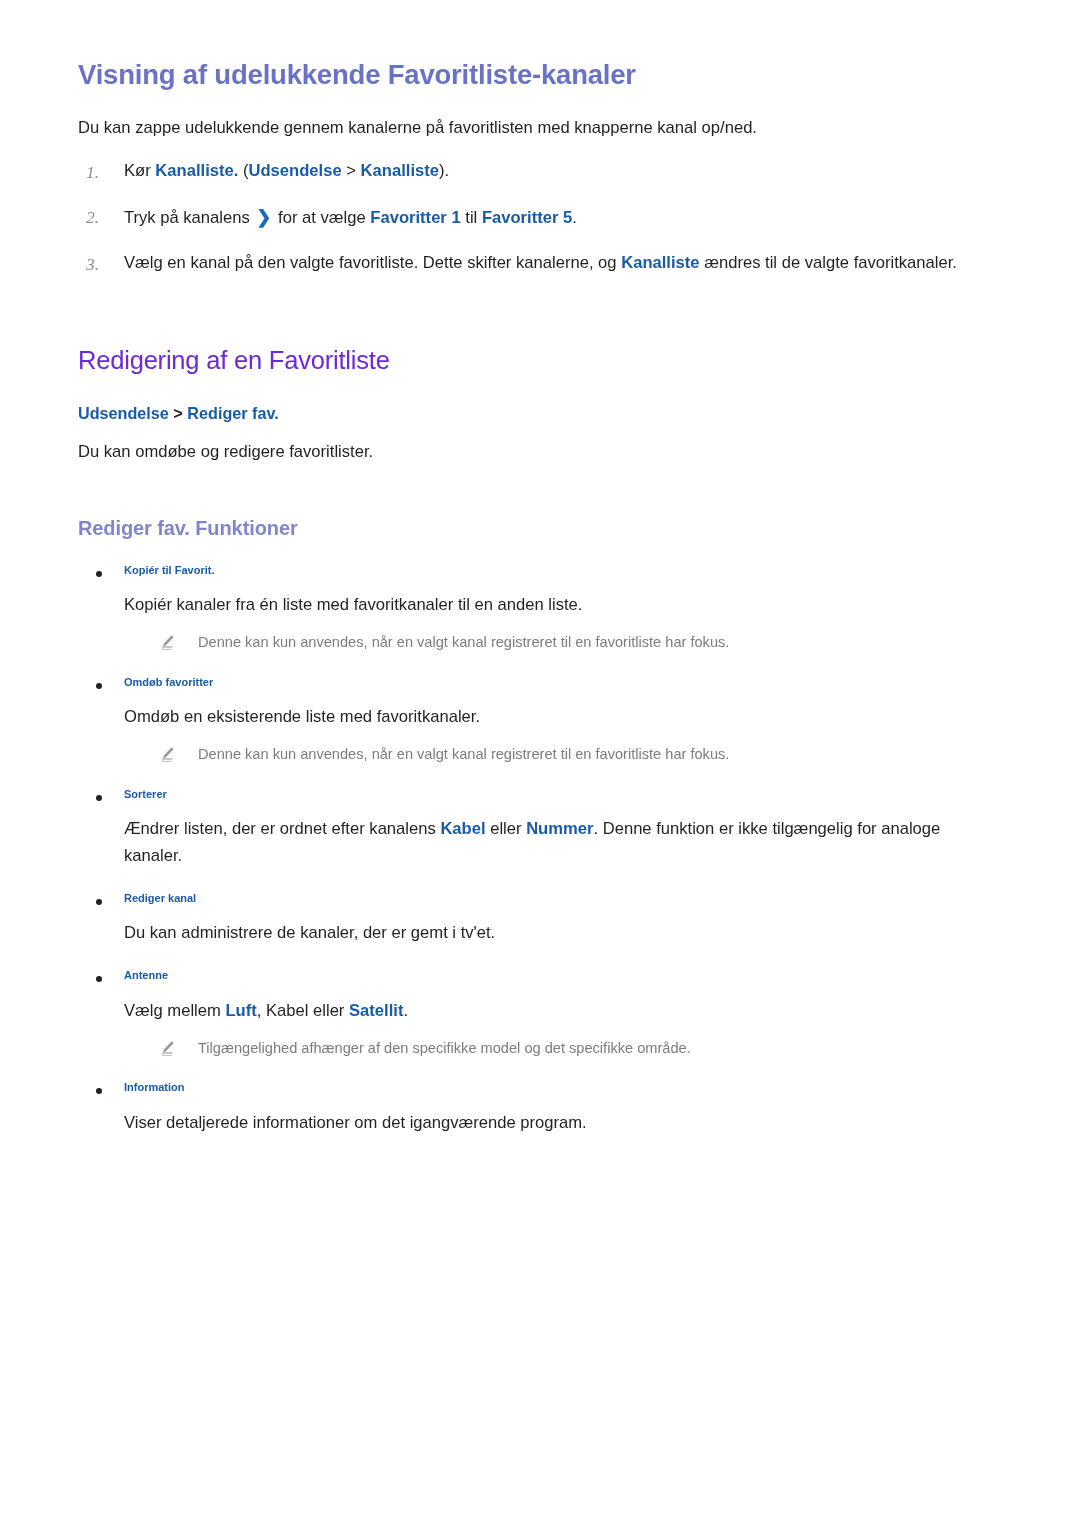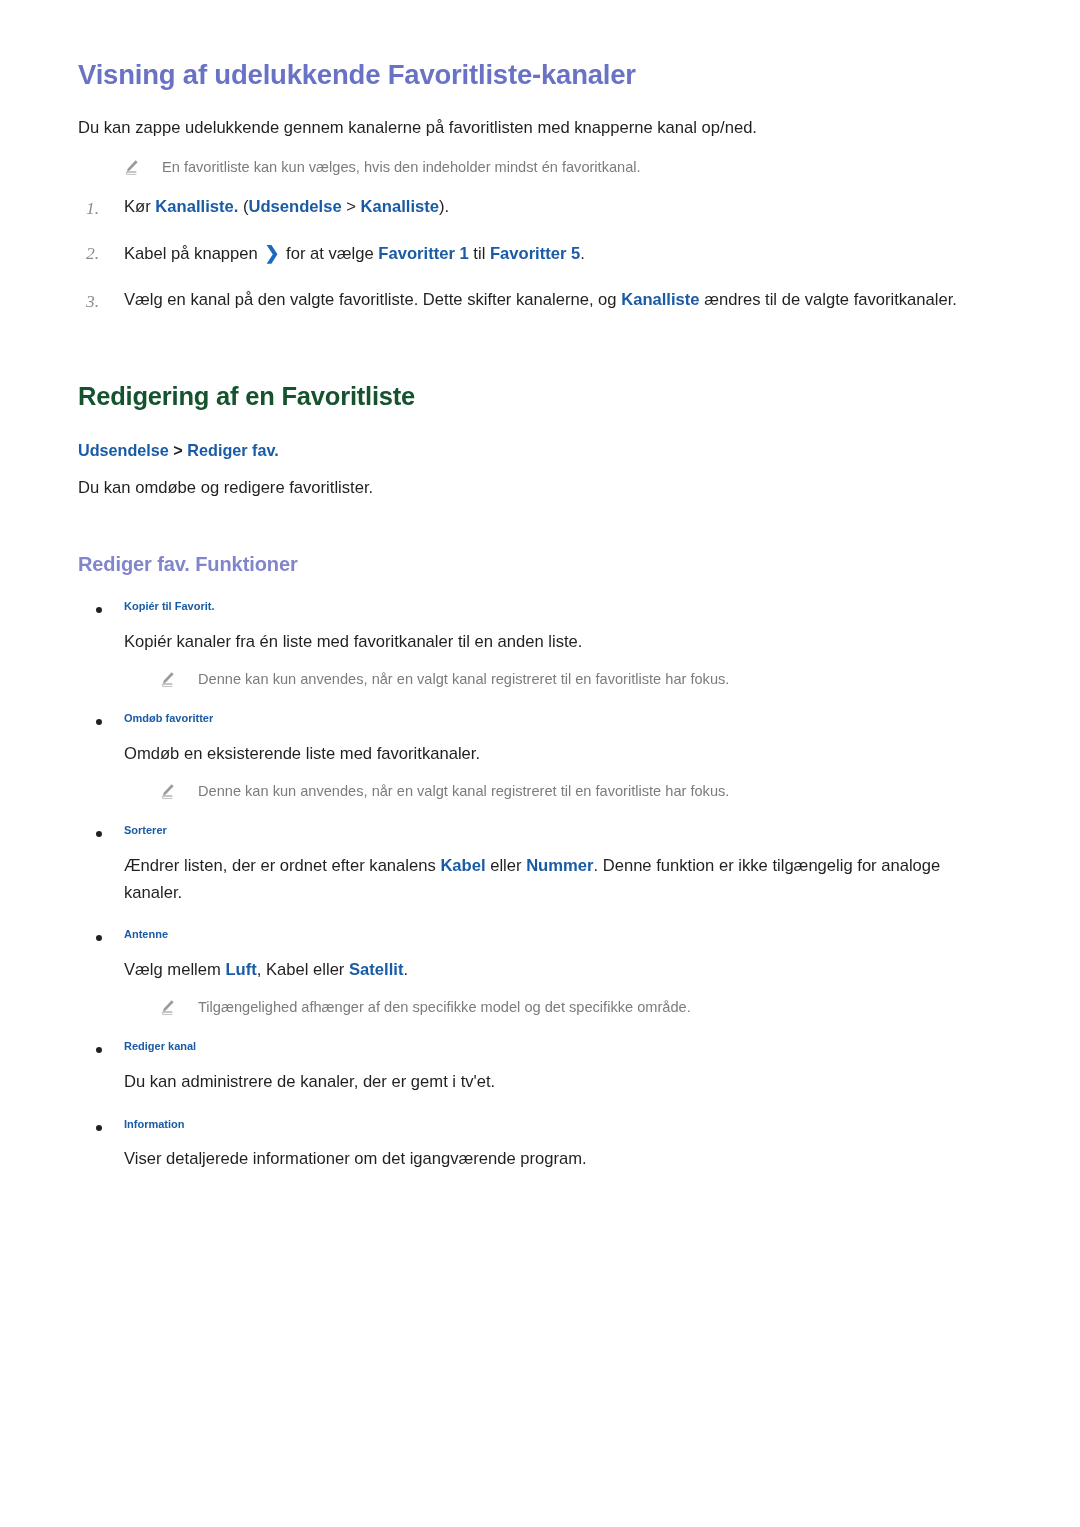--- a/index.html
+++ b/index.html
@@ -26,22 +26,22 @@
   h1.doc-h1 {
     font-size: 27.5px;
     font-weight: bold;
     color: #6a72c6;
     margin: 0 0 24px 0;
     letter-spacing: -0.2px;
     line-height: 1.2;
   }
   h2.doc-h2 {
     font-size: 25.5px;
-    font-weight: bold;
-    color: #14532d;
+    font-weight: normal;
+    color: #6d28d9;
     margin: 68px 0 26px 0;
     letter-spacing: -0.2px;
     line-height: 1.2;
   }
   h3.doc-h3 {
     font-size: 20px;
     font-weight: bold;
     color: #8186cc;
     margin: 50px 0 22px 0;
     letter-spacing: -0.1px;
@@ -165,34 +165,24 @@
 </style>
 </head>
 <body>
 
 <div class="page">
 
   <h1 class="doc-h1">Visning af udelukkende Favoritliste-kanaler</h1>
 
   <p class="body-text">Du kan zappe udelukkende gennem kanalerne på favoritlisten med knapperne kanal op/ned.</p>
 
-  <div class="note">
-    <span class="pencil-icon">
-      <svg viewBox="0 0 15 18" width="15" height="18" aria-hidden="true">
-        <path d="M11.6 1.2 L13.6 3.2 L5.6 11.6 L3.0 12.4 L3.7 9.7 Z" fill="#9a9a9a"></path>
-        <path d="M2.6 13.0 L12.3 13.0" stroke="#9a9a9a" stroke-width="1.1" fill="none"></path>
-        <path d="M2.6 13.0 L2.6 15.4 L12.3 15.4" stroke="#b9b9b9" stroke-width="0.9" fill="none"></path>
-      </svg>
-    </span>
-    <span class="note-text">En favoritliste kan kun vælges, hvis den indeholder mindst én favoritkanal.</span>
-  </div>
 
   <ol class="steps" id="steps-list">
       <li><span class="num">1.</span><span><span class="kw-plain">Kør </span><span class="kw">Kanalliste.</span><span class="kw-plain"> (</span><span class="kw">Udsendelse</span><span class="kw-plain"> &gt; </span><span class="kw">Kanalliste</span><span class="kw-plain">).</span></span></li>
-      <li><span class="num">2.</span><span><span class="kw-plain">Kabel på knappen </span><span class="chev">❯</span><span class="kw-plain"> for at vælge </span><span class="kw">Favoritter 1</span><span class="kw-plain"> til </span><span class="kw">Favoritter 5</span><span class="kw-plain">.</span></span></li>
+      <li><span class="num">2.</span><span><span class="kw-plain">Tryk på kanalens </span><span class="chev">❯</span><span class="kw-plain"> for at vælge </span><span class="kw">Favoritter 1</span><span class="kw-plain"> til </span><span class="kw">Favoritter 5</span><span class="kw-plain">.</span></span></li>
       <li><span class="num">3.</span><span><span class="kw-plain">Vælg en kanal på den valgte favoritliste. Dette skifter kanalerne, og </span><span class="kw">Kanalliste</span><span class="kw-plain"> ændres til de valgte favoritkanaler.</span></span></li>
     </ol>
 
   <h2 class="doc-h2">Redigering af en Favoritliste</h2>
 
   <p class="path-line">
     <span>Udsendelse</span><span class="sep"> &gt; </span><span>Rediger fav.</span>
   </p>
 
   <p class="body-text">Du kan omdøbe og redigere favoritlister.</p>
@@ -223,34 +213,34 @@
               <path d="M2.6 13.0 L2.6 15.4 L12.3 15.4" stroke="#b9b9b9" stroke-width="0.9" fill="none"></path>
             </svg></span>
           <span class="note-text">Denne kan kun anvendes, når en valgt kanal registreret til en favoritliste har fokus.</span>
         </div>
       </li>
       <li>
         <div class="opt-title"><span class="dot"></span><span>Sorterer</span></div>
         <div class="opt-body"><span class="kw-plain">Ændrer listen, der er ordnet efter kanalens </span><span class="kw">Kabel</span><span class="kw-plain"> eller </span><span class="kw">Nummer</span><span class="kw-plain">. Denne funktion er ikke tilgængelig for analoge kanaler.</span></div>
       </li>
       <li>
+        <div class="opt-title"><span class="dot"></span><span>Rediger kanal</span></div>
+        <div class="opt-body"><span class="kw-plain">Du kan administrere de kanaler, der er gemt i tv'et.</span></div>
+      </li>
+      <li>
         <div class="opt-title"><span class="dot"></span><span>Antenne</span></div>
         <div class="opt-body"><span class="kw-plain">Vælg mellem </span><span class="kw">Luft</span><span class="kw-plain">, Kabel  eller </span><span class="kw">Satellit</span><span class="kw-plain">.</span></div>
         <div class="note" style="padding-left: 82px;">
           <span class="pencil-icon"><svg viewBox="0 0 15 18" width="15" height="18" aria-hidden="true">
               <path d="M11.6 1.2 L13.6 3.2 L5.6 11.6 L3.0 12.4 L3.7 9.7 Z" fill="#9a9a9a"></path>
               <path d="M2.6 13.0 L12.3 13.0" stroke="#9a9a9a" stroke-width="1.1" fill="none"></path>
               <path d="M2.6 13.0 L2.6 15.4 L12.3 15.4" stroke="#b9b9b9" stroke-width="0.9" fill="none"></path>
             </svg></span>
           <span class="note-text">Tilgængelighed afhænger af den specifikke model og det specifikke område.</span>
         </div>
       </li>
       <li>
-        <div class="opt-title"><span class="dot"></span><span>Rediger kanal</span></div>
-        <div class="opt-body"><span class="kw-plain">Du kan administrere de kanaler, der er gemt i tv'et.</span></div>
-      </li>
-      <li>
         <div class="opt-title"><span class="dot"></span><span>Information</span></div>
         <div class="opt-body"><span class="kw-plain">Viser detaljerede informationer om det igangværende program.</span></div>
       </li>
     </ul>
 
 </div>
 
 </body></html>

